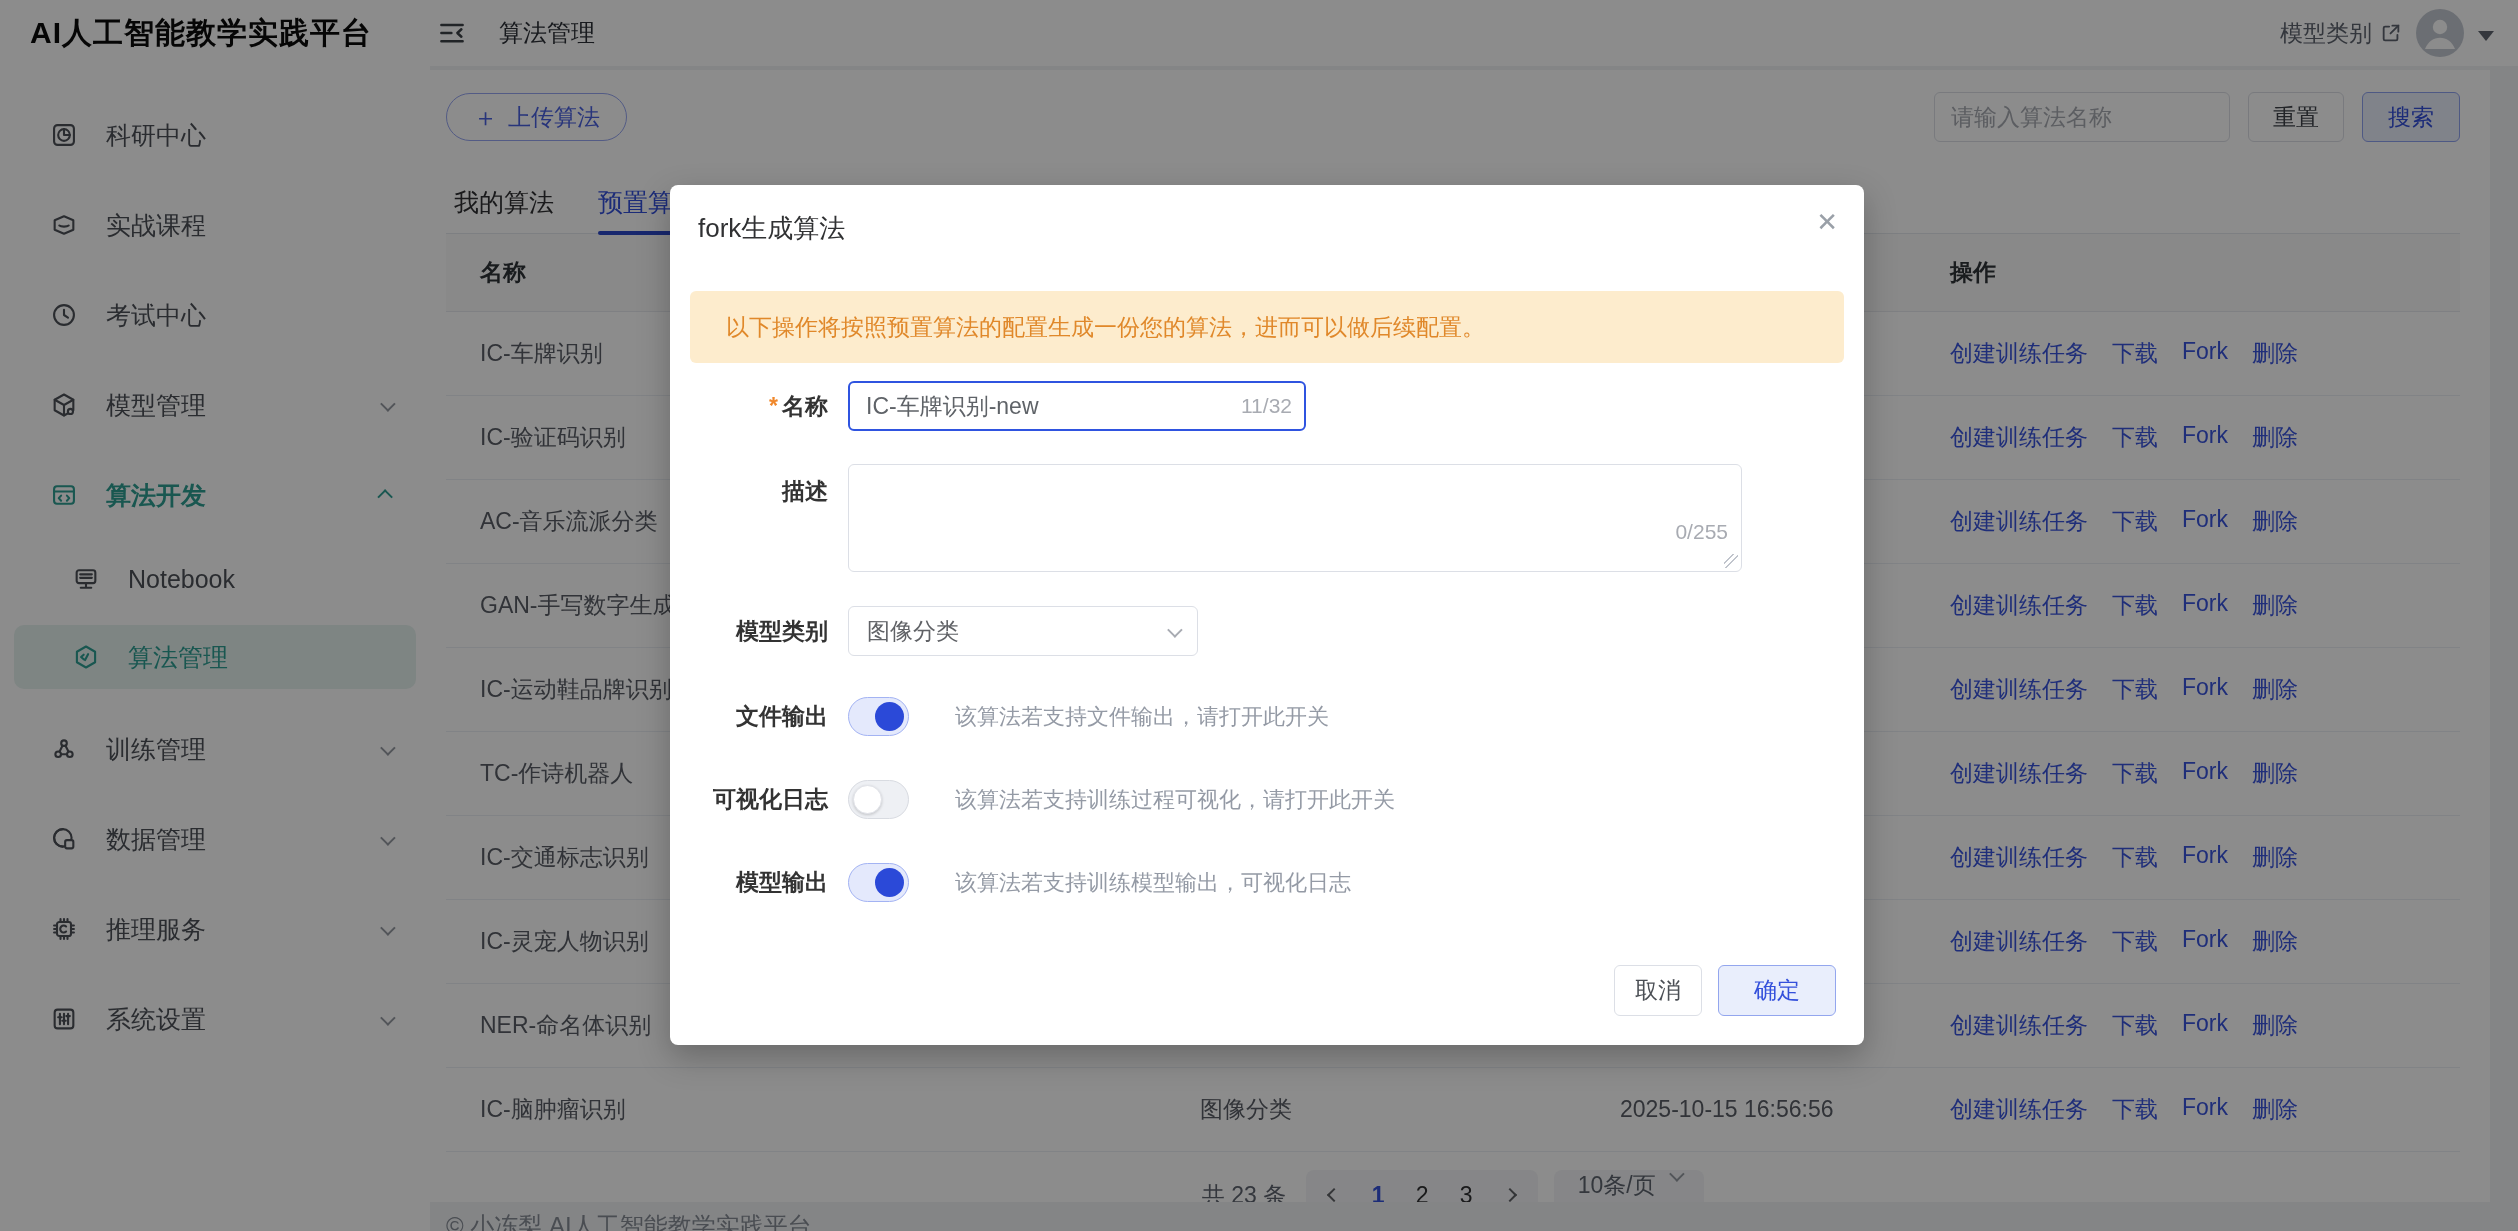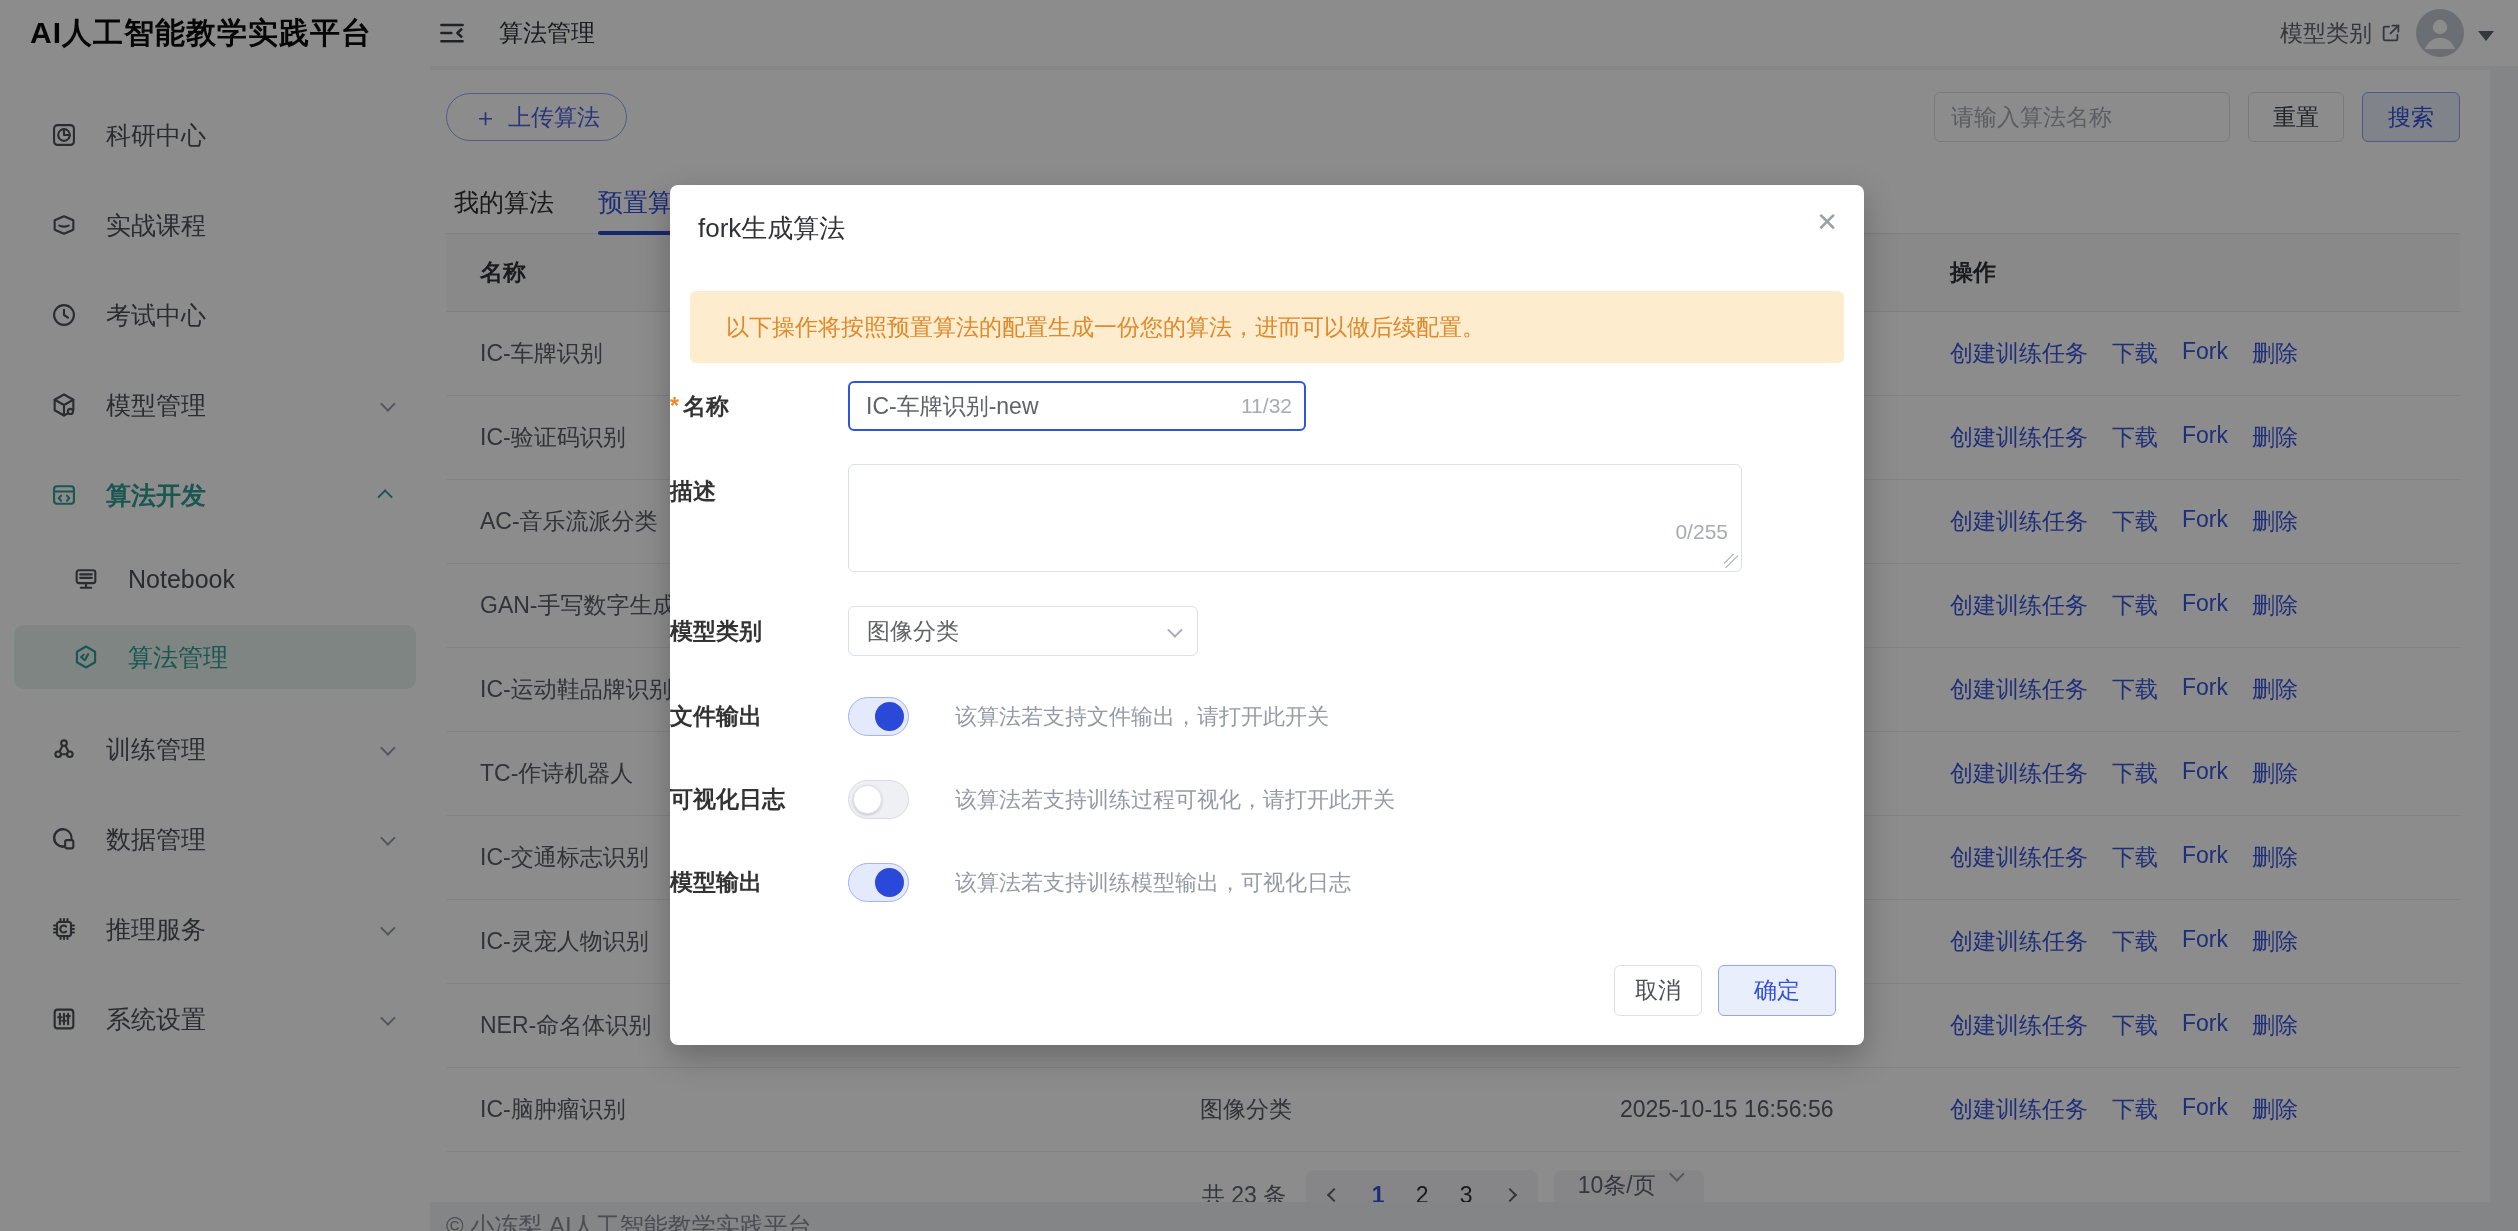--- a/index.html
+++ b/index.html
@@ -75,21 +75,21 @@
   .footer{position:absolute;left:446px;top:1210px;font-size:24px;color:#878d96;z-index:8;}
   
   .overlay{position:absolute;inset:0;background:rgba(0,0,0,0.45);z-index:40;}
   .modal{position:absolute;left:670px;top:185px;width:1194px;height:860px;background:#fff;border-radius:8px;z-index:50;box-shadow:0 12px 32px rgba(0,0,0,.25);}
   .m-title{margin:26px 28px 0;font-size:26px;color:#303133;}
   .m-close{position:absolute;top:24px;right:26px;font-size:26px;color:#9aa0a8;cursor:pointer;font-weight:300;line-height:1;}
   .m-banner{margin:45px 20px 0;height:72px;background:#fdeccd;border-radius:6px;display:flex;align-items:center;padding-left:36px;font-size:23px;color:#e0882a;}
   .m-form{margin-top:18px;}
   .frow{display:flex;align-items:center;margin-right:28px;}
   .frow.top{align-items:flex-start;}
-  .flabel{width:158px;flex:none;text-align:left;font-size:23px;color:#333;font-weight:600;margin-right:20px;white-space:nowrap;}
+  .flabel{width:158px;flex:none;text-align:right;font-size:23px;color:#333;font-weight:600;margin-right:20px;white-space:nowrap;}
   .frow.top .flabel{padding-top:12px;}
   .req{color:#f0882c;margin-right:4px;font-size:23px;}
   .mb33{margin-bottom:33px;} .mb34{margin-bottom:34px;} .mb41{margin-bottom:41px;} .mb44{margin-bottom:44px;}
   .name-wrap{position:relative;width:458px;height:50px;}
   .name-input{width:100%;height:100%;border:2px solid #2f54e0;border-radius:6px;font-size:23px;color:#5f6368;padding:0 96px 0 16px;outline:none;font-family:inherit;}
   .counter{position:absolute;right:14px;font-size:21px;color:#a8abb2;}
   .name-wrap .counter{top:50%;transform:translateY(-50%);}
   .desc-wrap{position:relative;width:894px;height:108px;}
   .desc-area{width:100%;height:100%;border:1px solid #dcdfe6;border-radius:6px;resize:none;outline:none;font-size:23px;font-family:inherit;padding:10px 14px;color:#5f6368;}
   .desc-wrap .counter{bottom:28px;}

